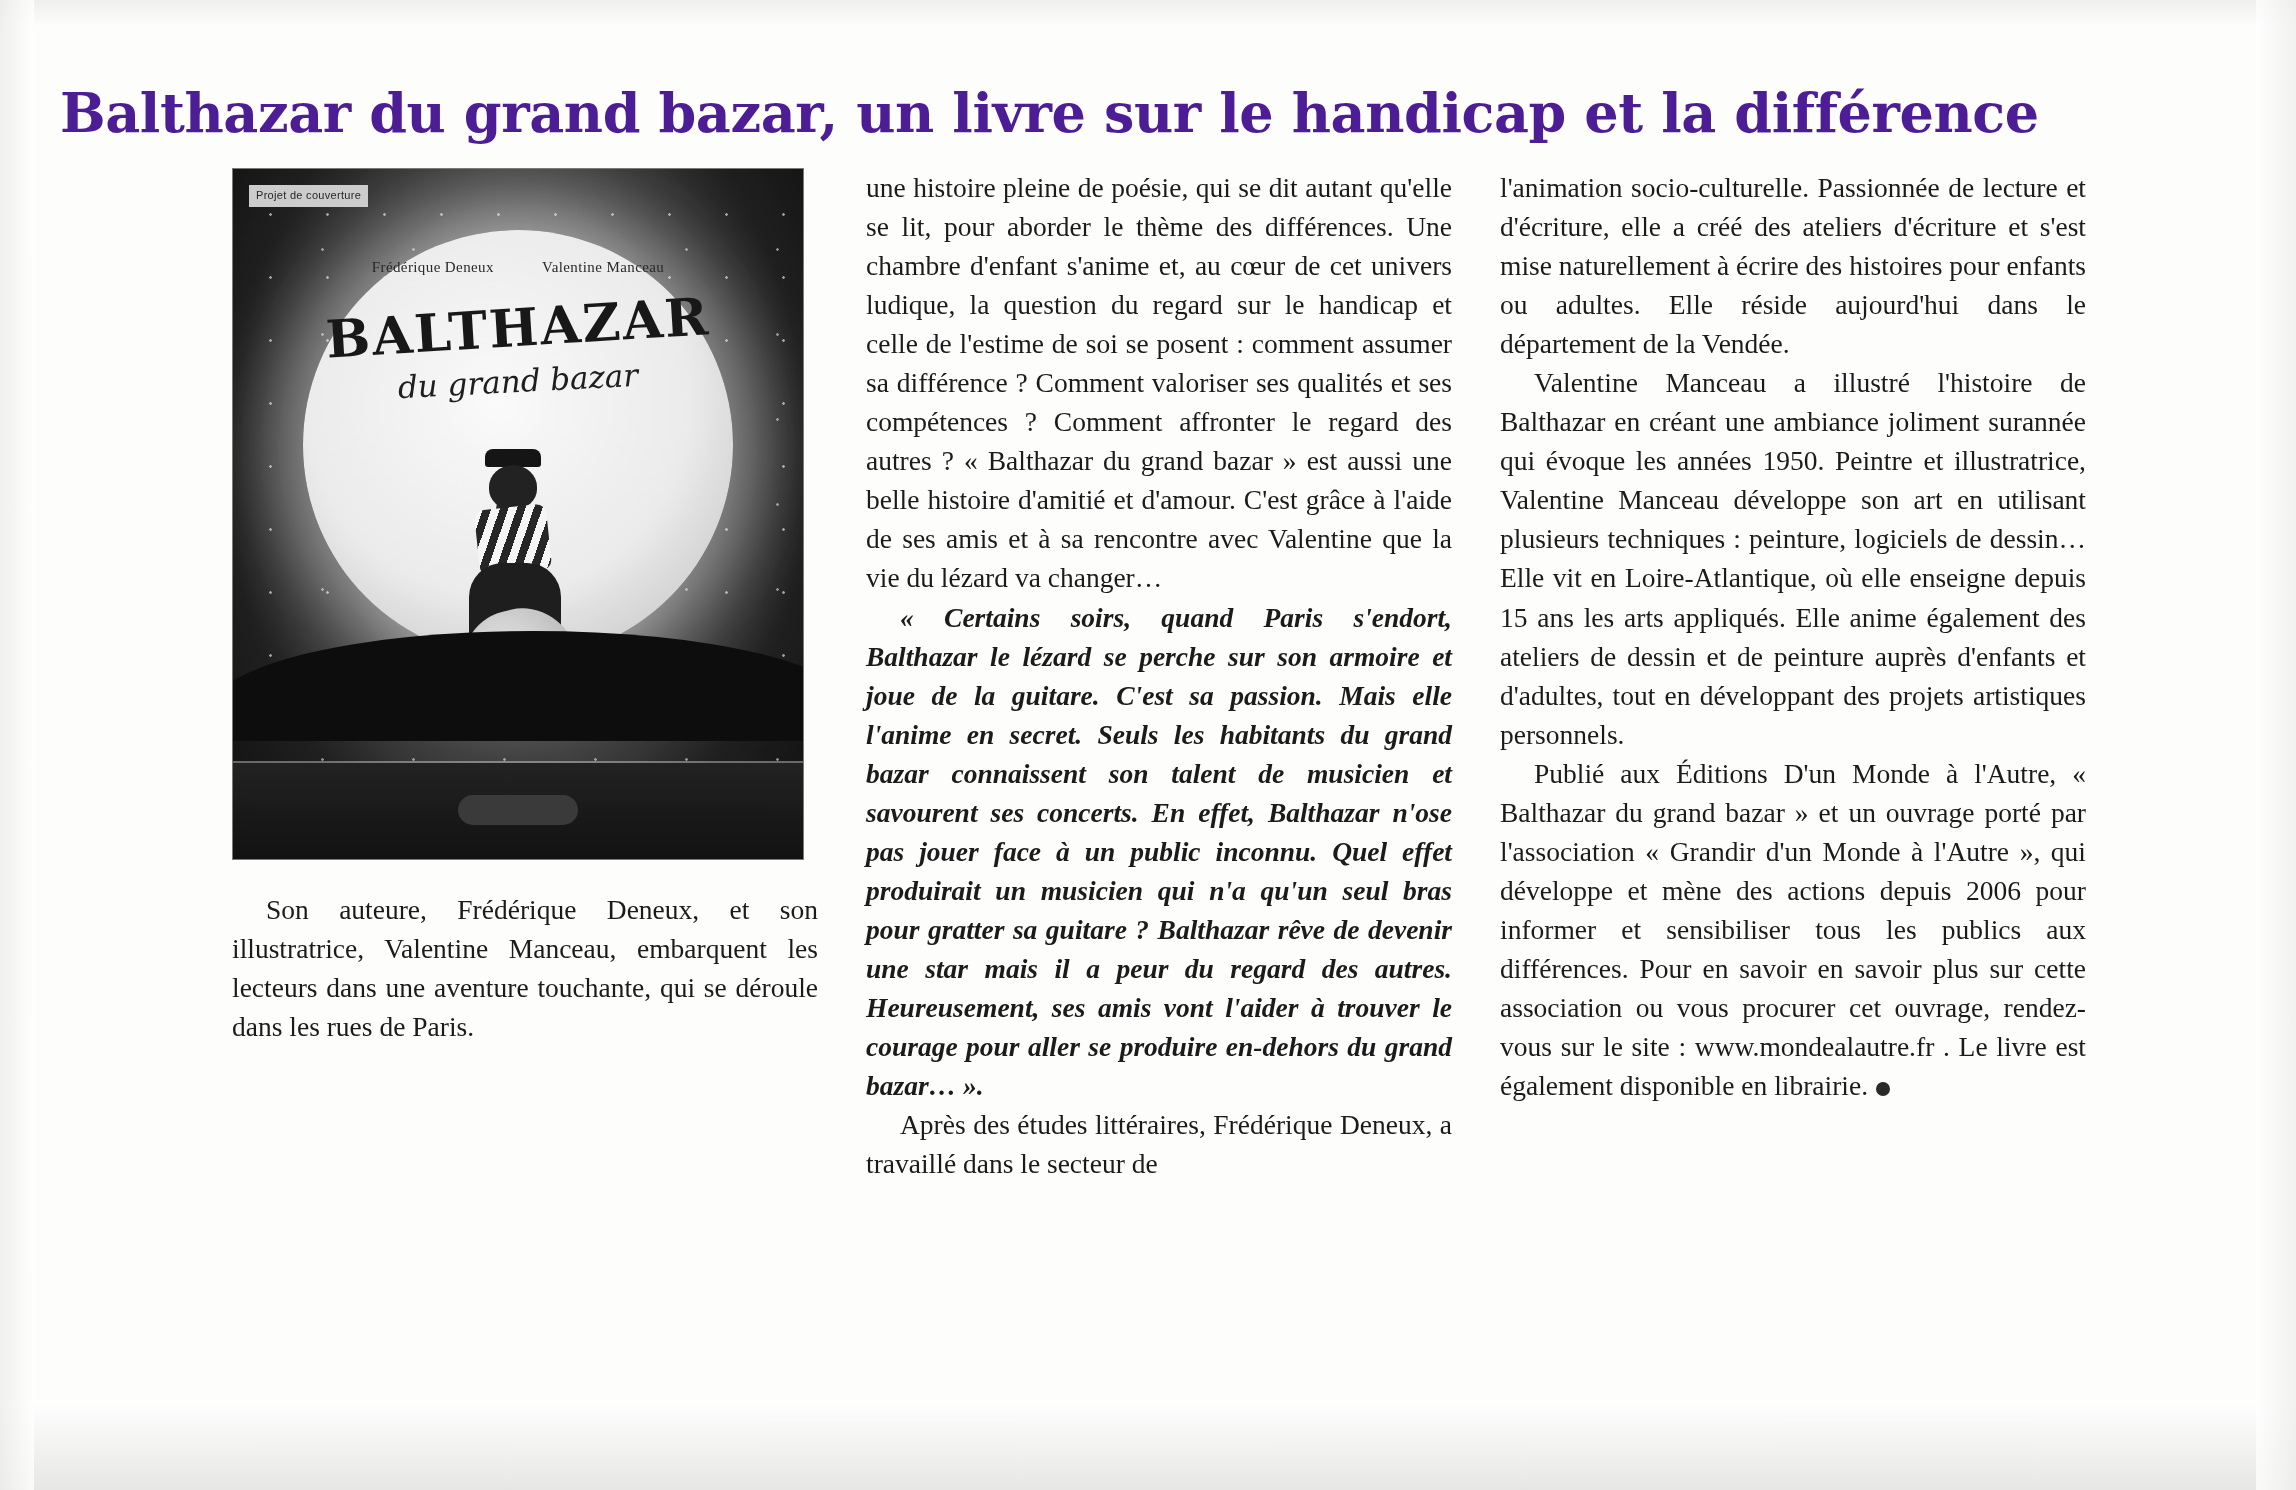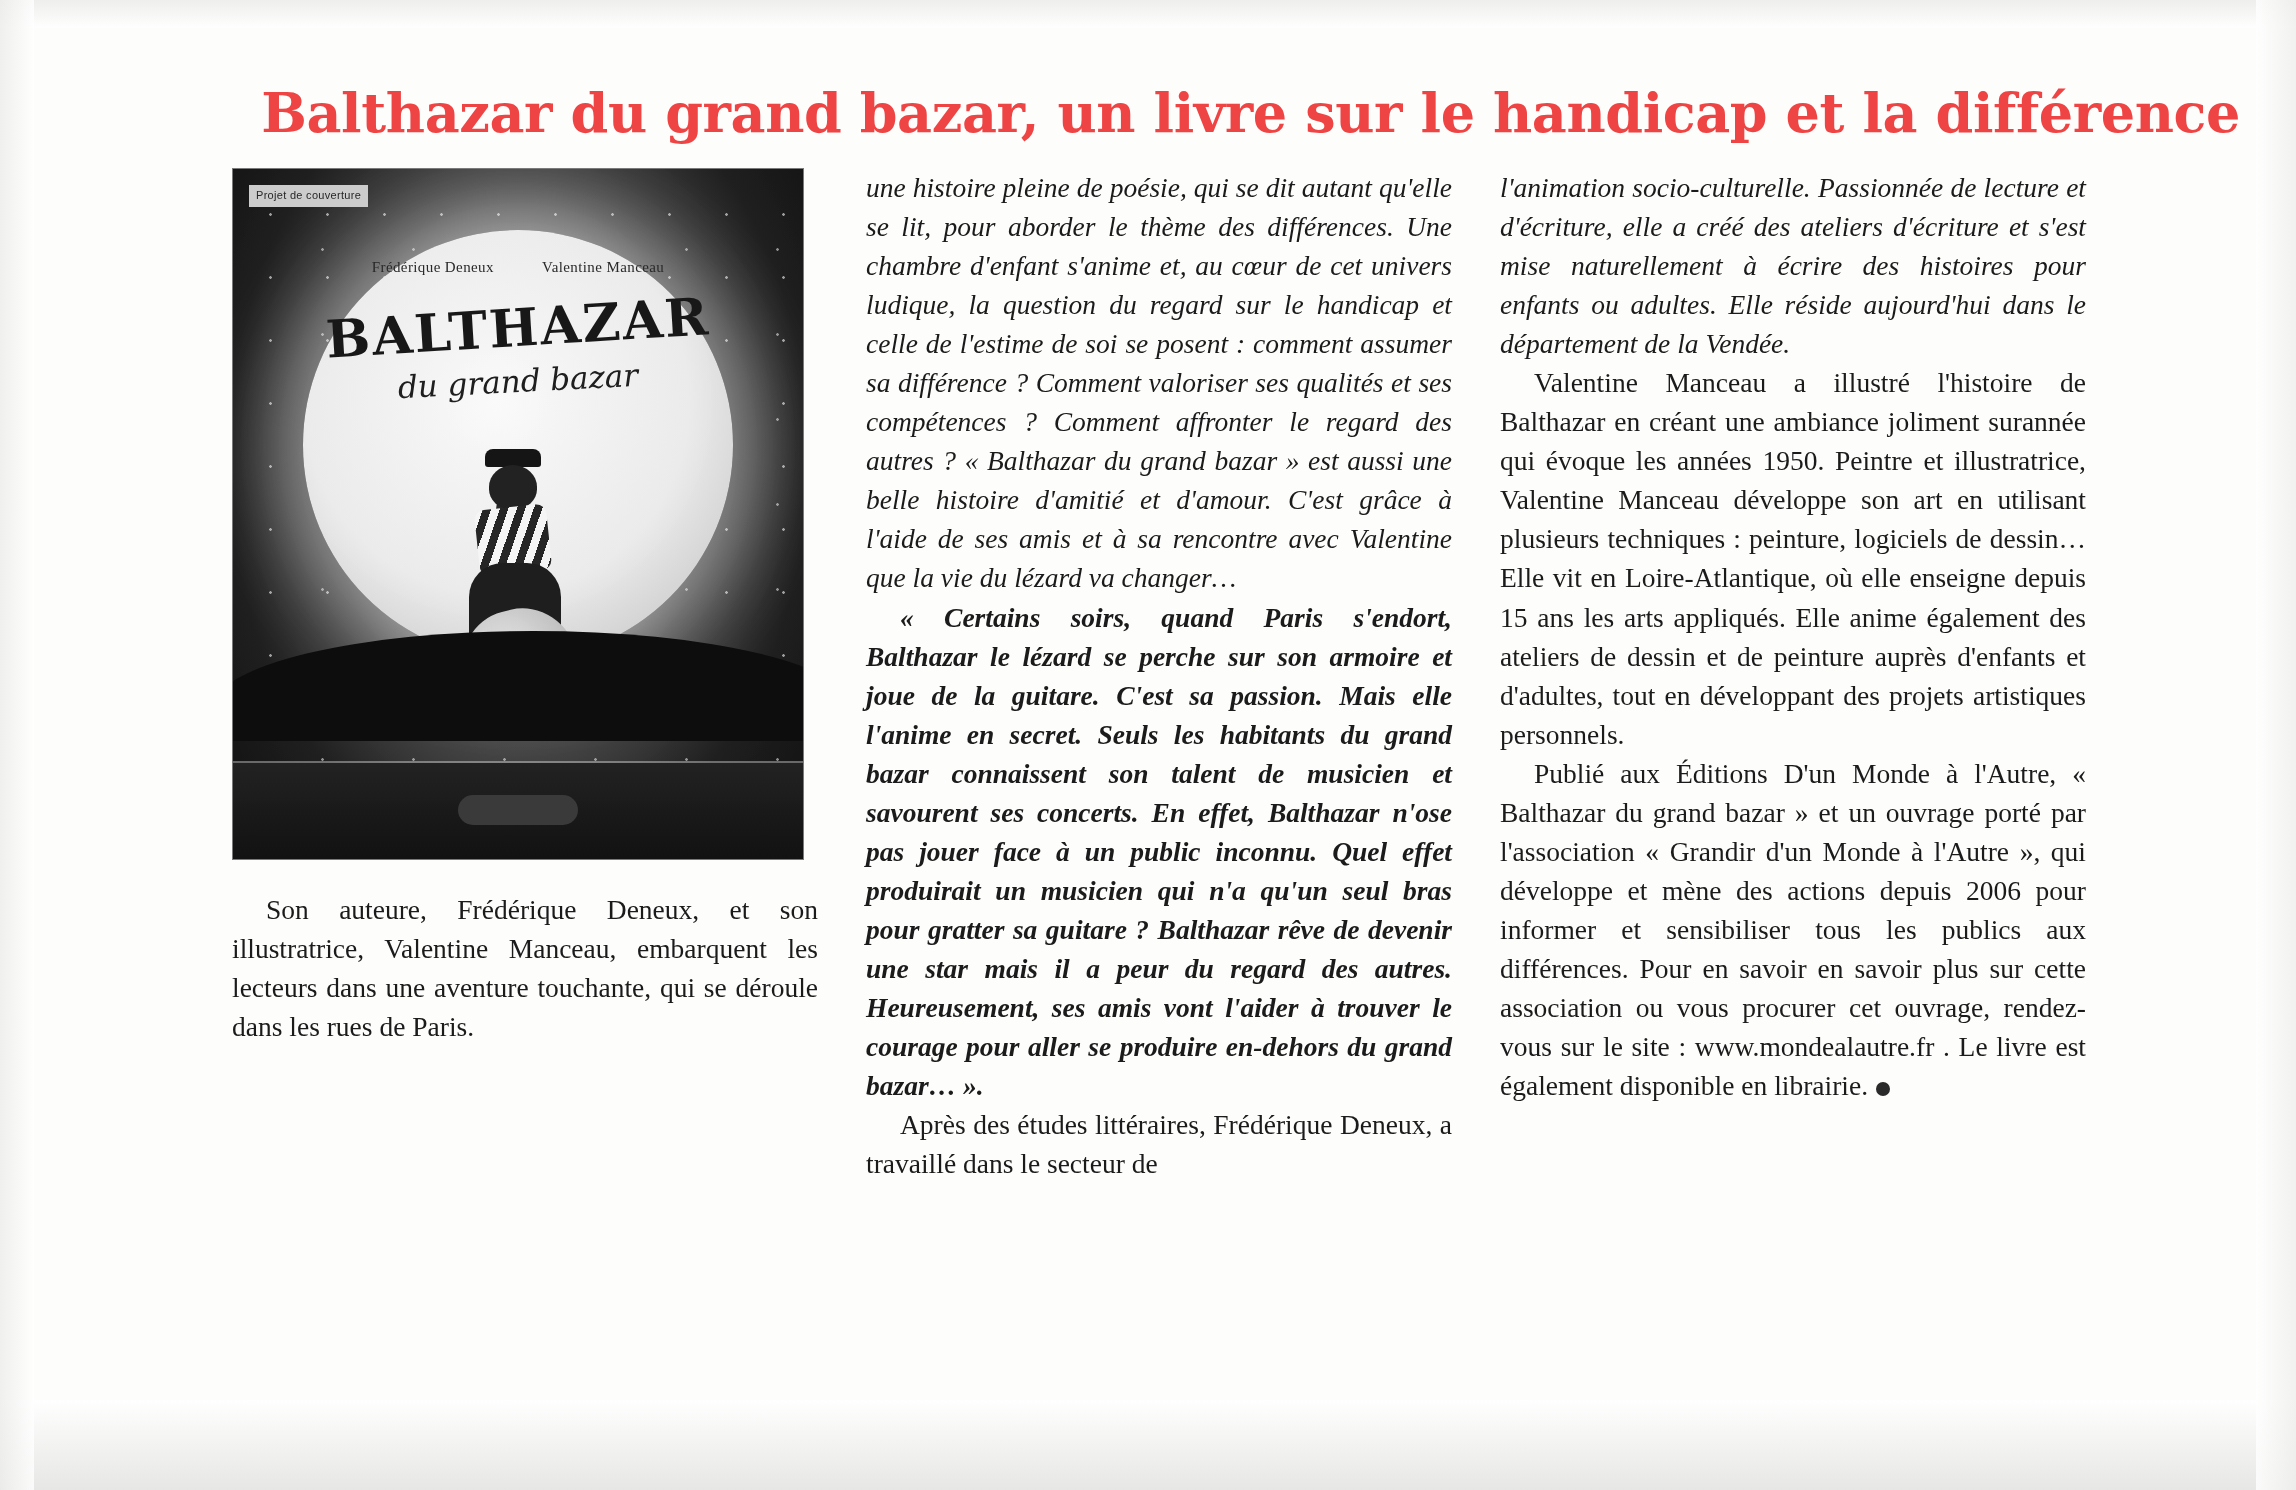--- a/index.html
+++ b/index.html
@@ -45,26 +45,26 @@
     position: absolute;
     right: 0; top: 0; width: 40px; height: 1490px;
     background: linear-gradient(to left, #eeeeec 0%, #ffffff 100%);
     opacity: .8;
   }
   .headline {
     position: absolute;
     left: 60px;
     top: 48px;
     width: 2180px;
-    text-align: right;
+    text-align: left;
     font-family: "DejaVu Serif", serif;
     font-weight: 700;
     font-size: 54px;
     letter-spacing: -0.4px;
-    color: #ef4444;
+    color: #4c1d95;
     line-height: 1.1;
   }
   .content {
     position: absolute;
     left: 232px;
     top: 168px;
     width: 1900px;
     height: 1250px;
     display: flex;
     gap: 48px;
@@ -76,21 +76,20 @@
     text-align: justify;
     text-justify: inter-word;
     color: #1b1b1b;
   }
   .col p {
     margin: 0;
     text-indent: 34px;
   }
   .col p.no-indent {
     text-indent: 0;
-    font-style: italic;
   }
   .col p.italic {
     font-style: italic;
     font-weight: bold;
   }
   .figure {
     width: 586px;
     height: 700px;
     margin-bottom: 22px;
     position: relative;

